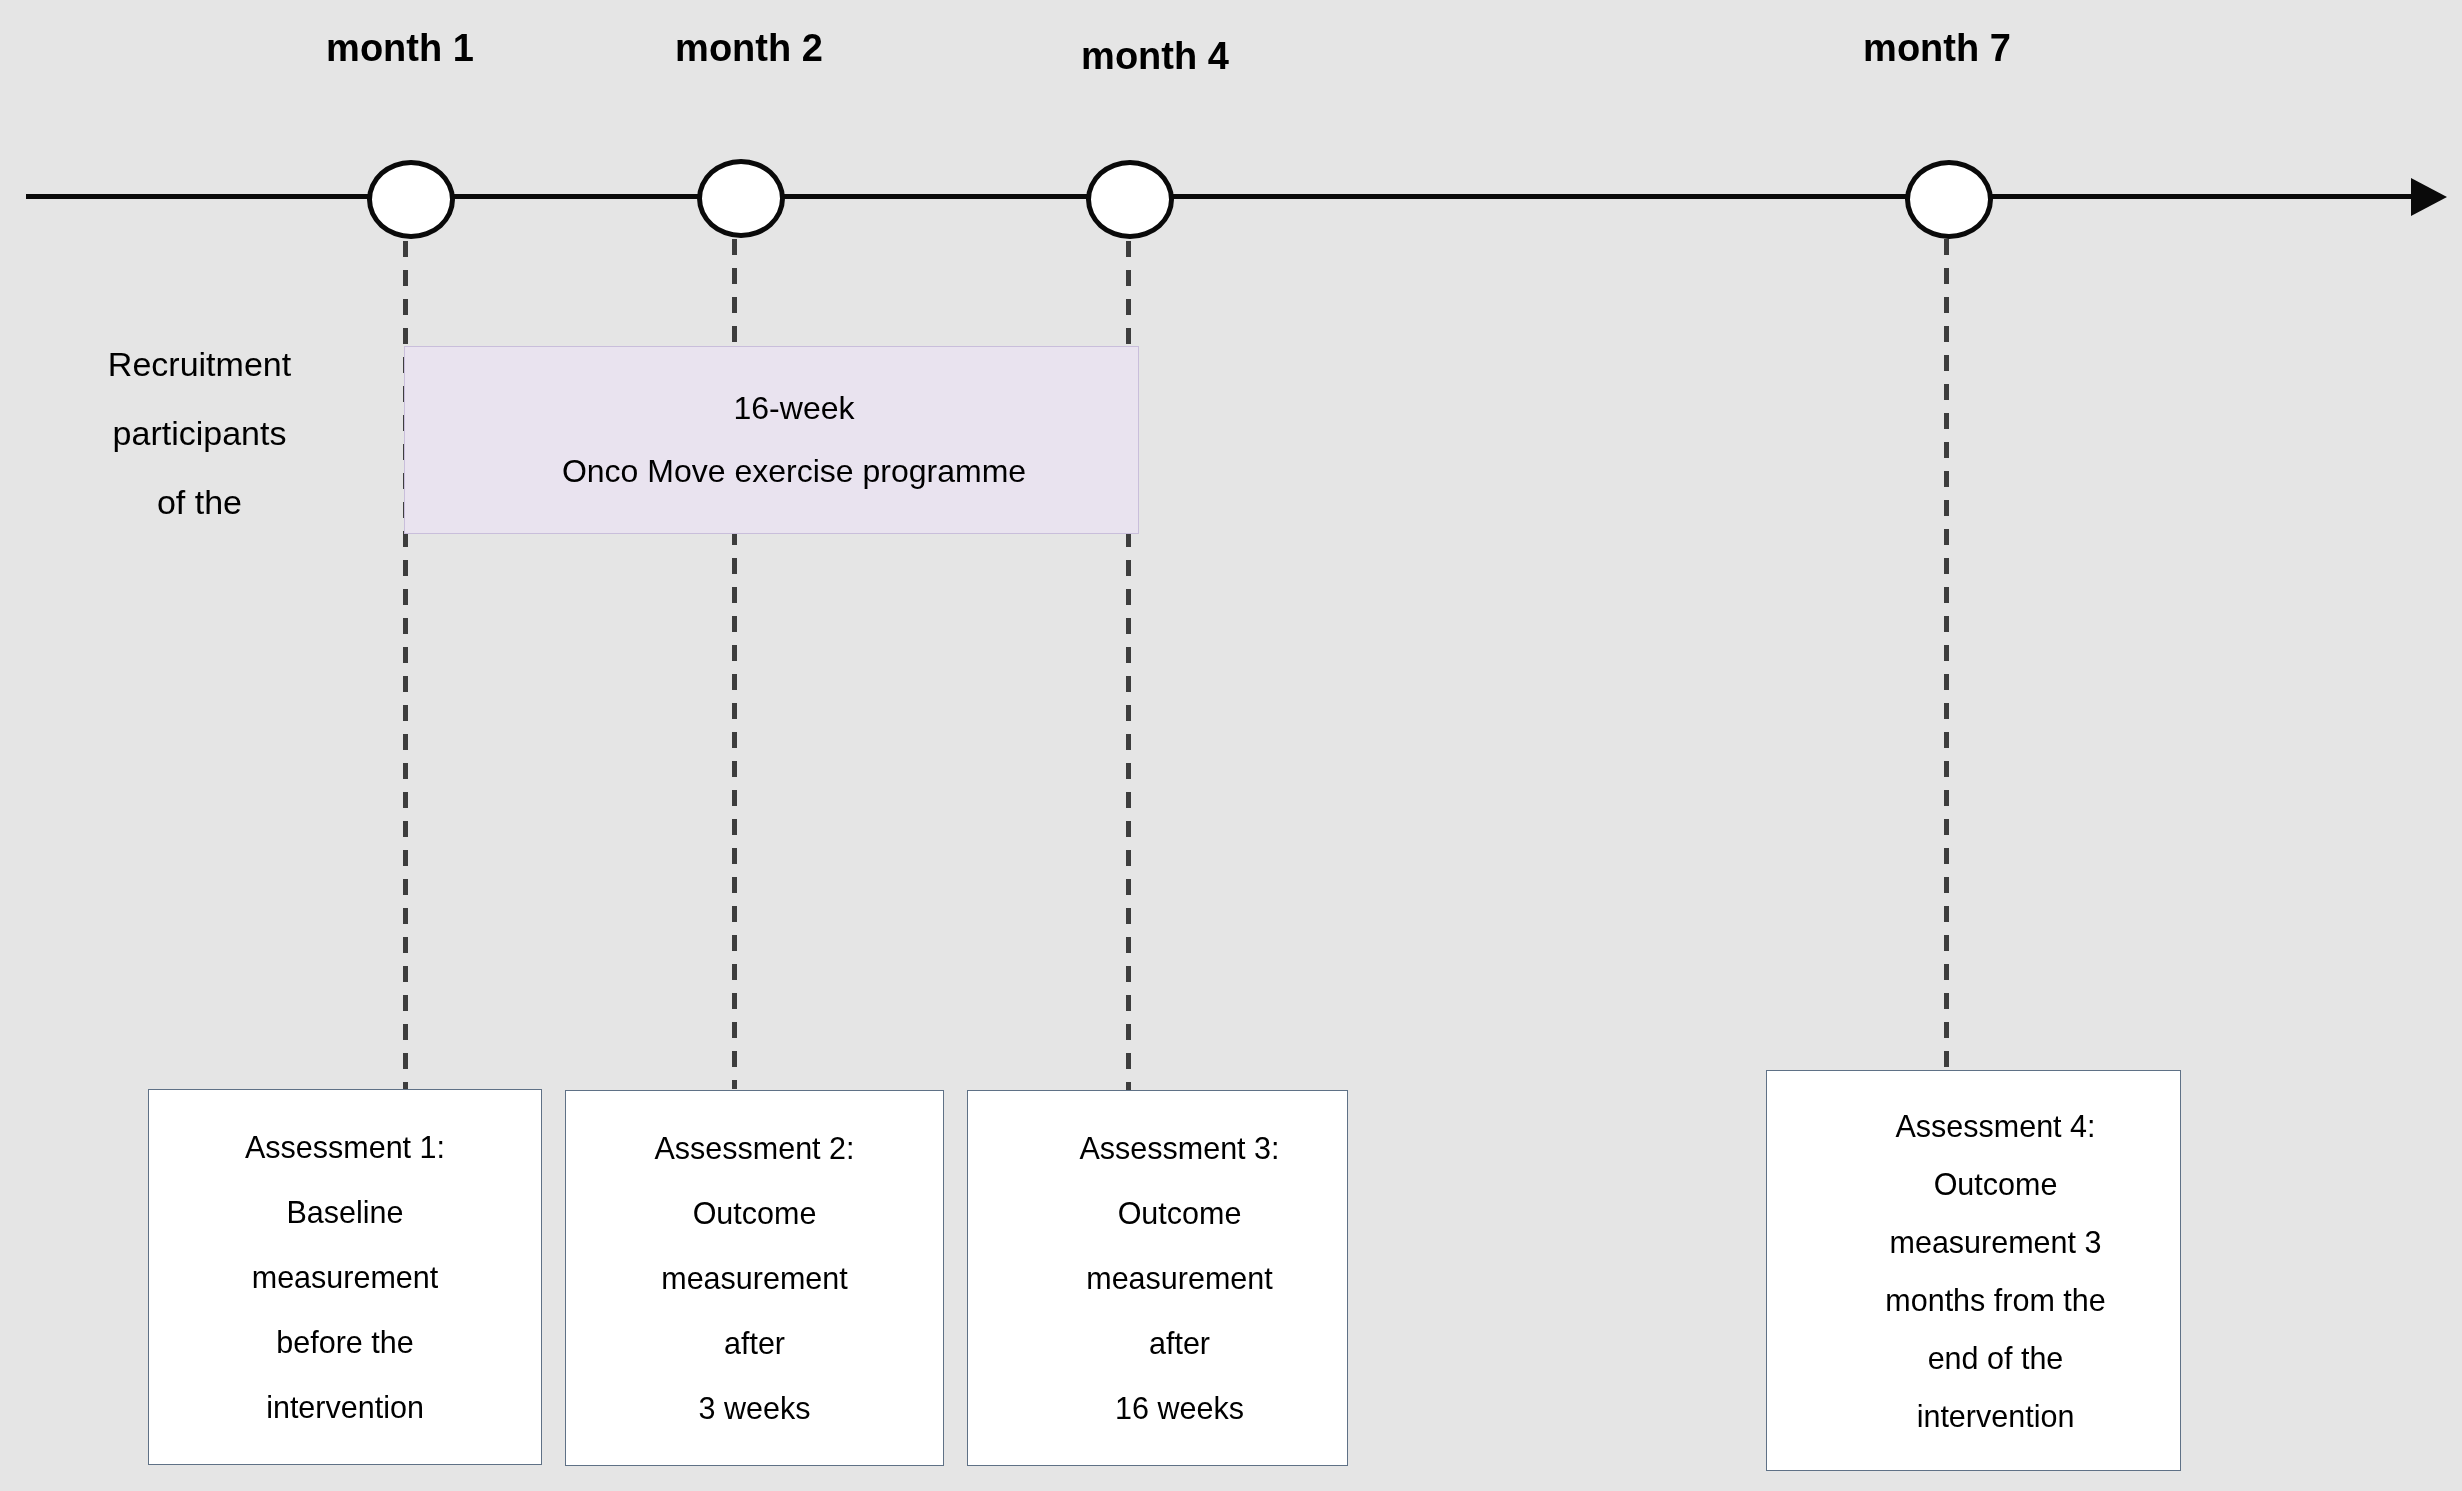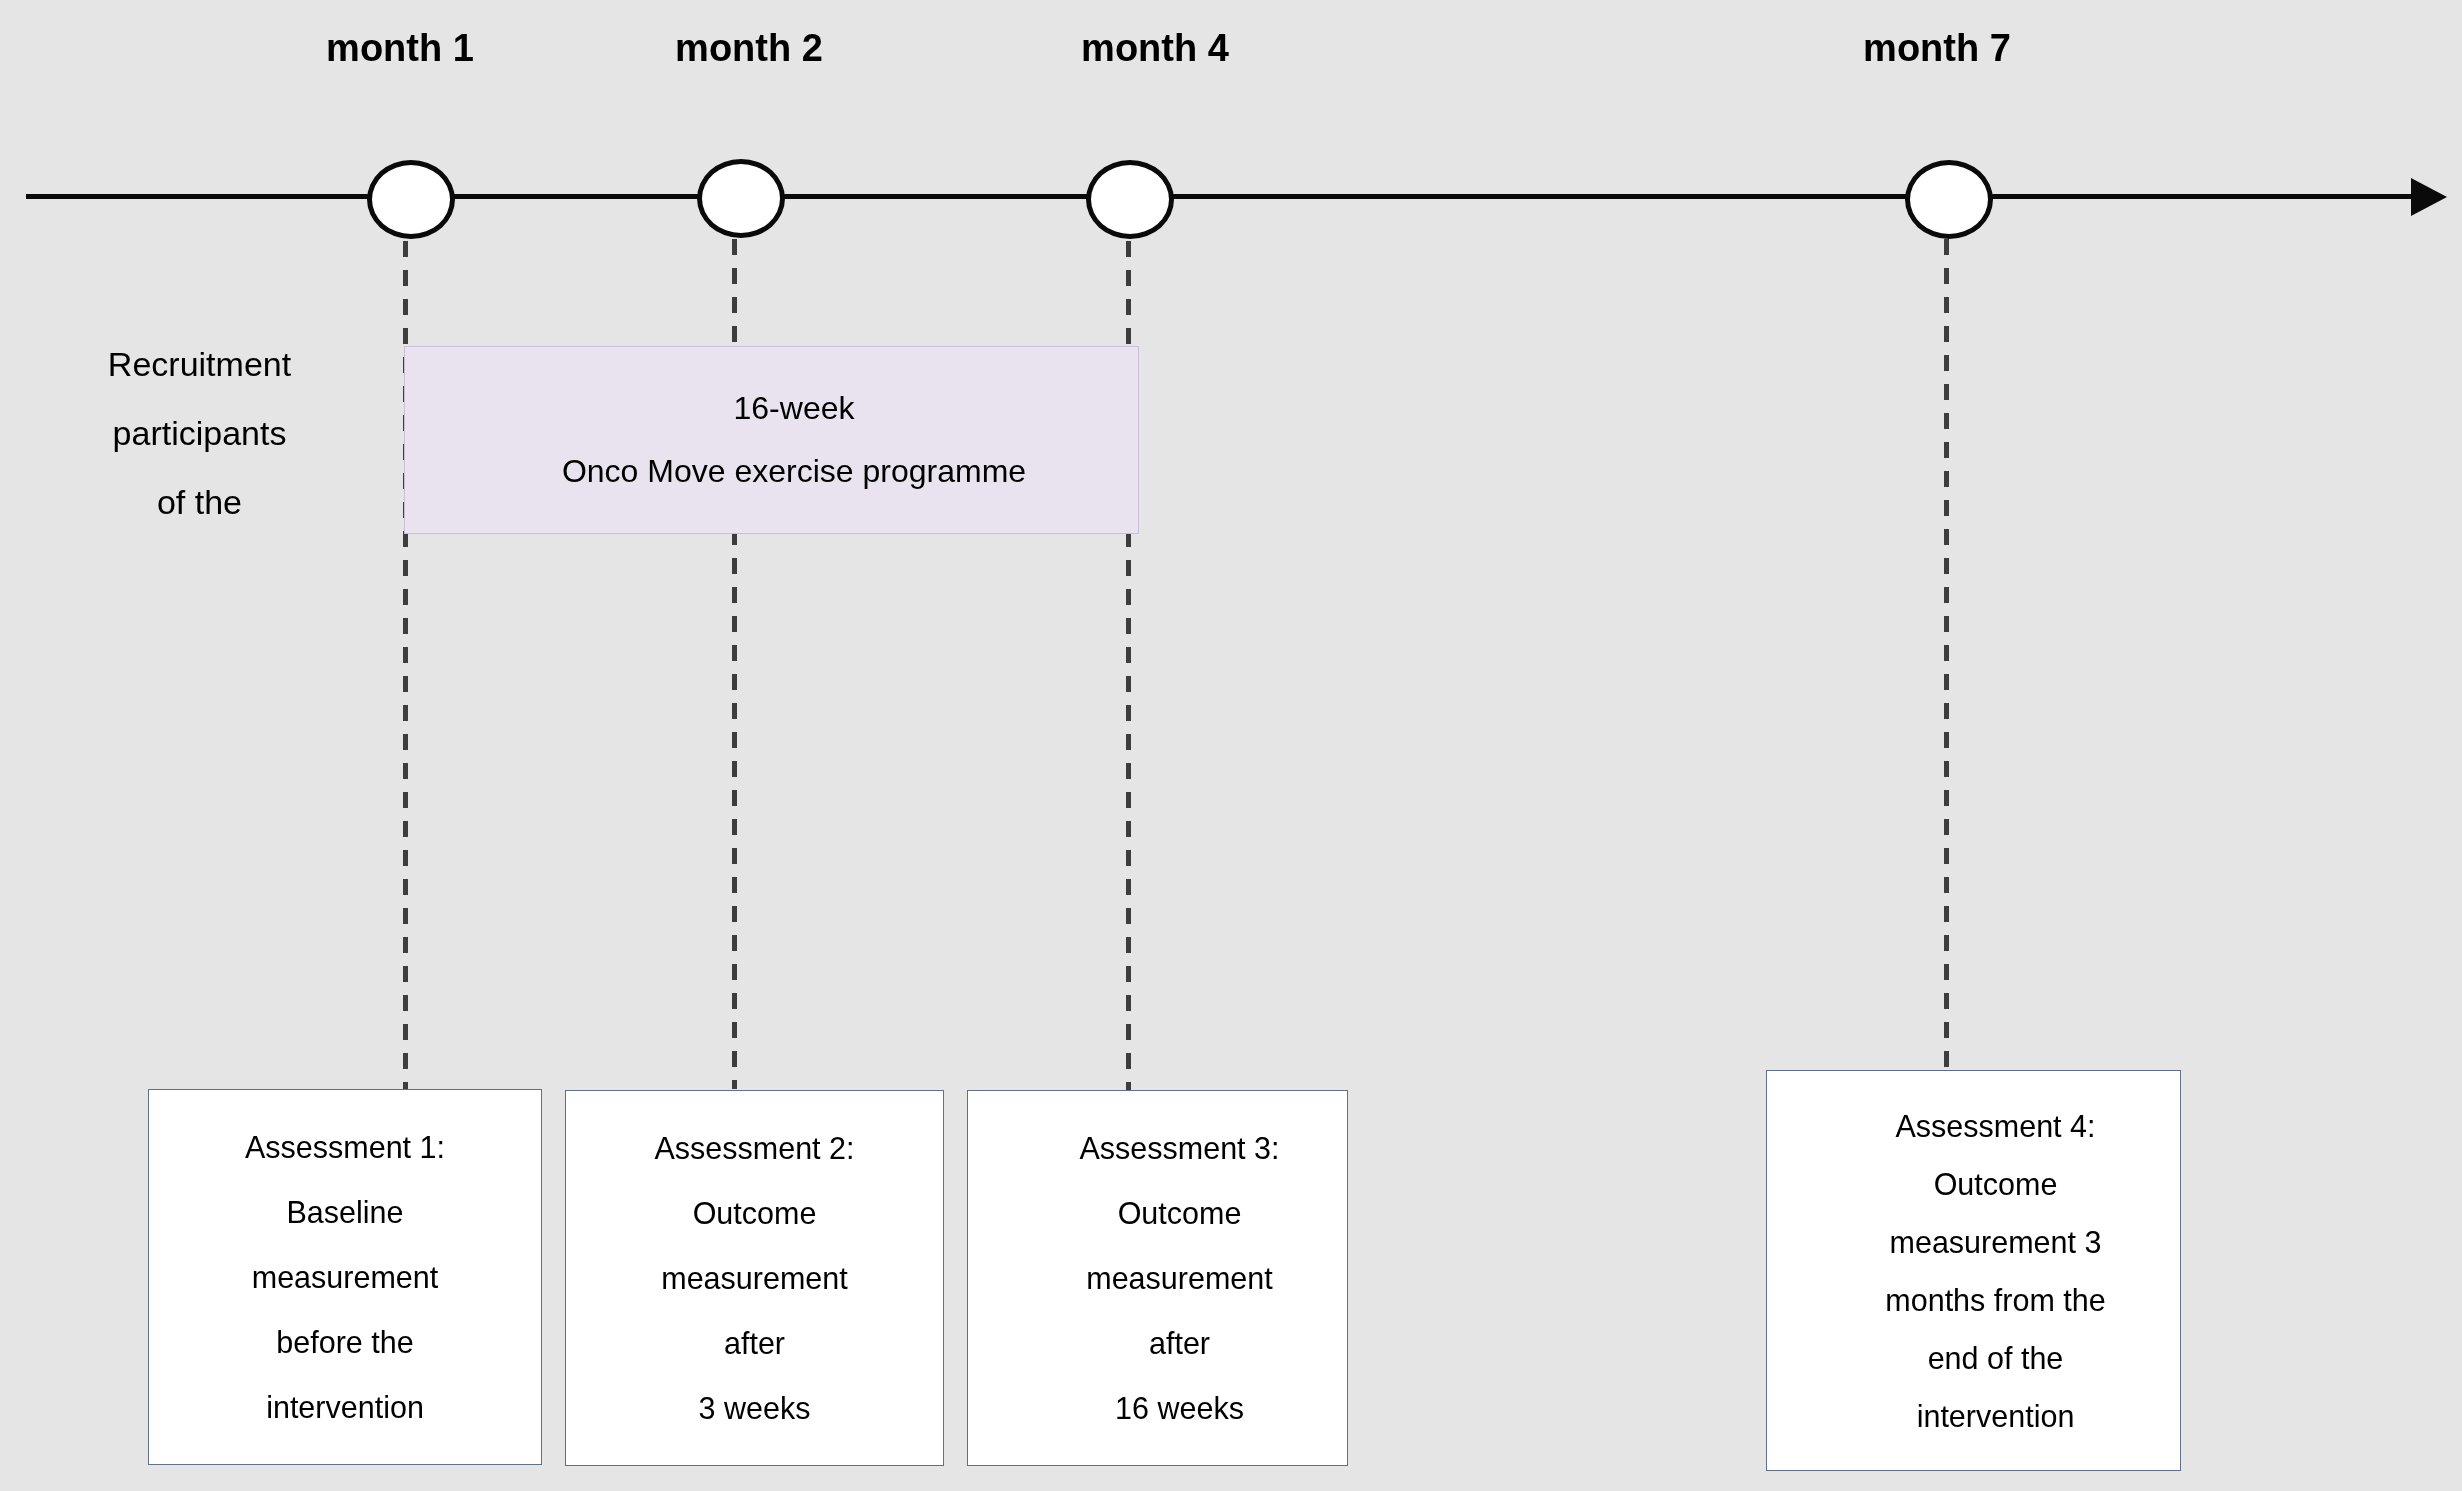--- a/index.html
+++ b/index.html
@@ -135,21 +135,21 @@
   #box-a3 { left: 967px; top: 1090px; width: 381px; height: 376px; padding-left: 44px; }
   #box-a4 { left: 1766px; top: 1070px; width: 415px; height: 401px; }
 
   #node-1 { left: 367px;  top: 160px; }
   #node-2 { left: 697px; top: 159px; }
   #node-3 { left: 1086px; top: 160px; }
   #node-4 { left: 1905px; top: 160px; }
 
   #month-1 { left: 400px; }
   #month-2 { left: 749px; }
-  #month-4 { left: 1155px; }
+  #month-4 { left: 1155px; margin-top: 8px; }
   #month-7 { left: 1937px; }
 
   #dash-1 { left: 403px;  top: 241px; height: 849px; }
   #dash-2 { left: 732px; top: 239px; height: 850px; }
   #dash-3 { left: 1126px; top: 241px; height: 849px; }
   #dash-4 { left: 1944px; top: 239px; height: 830px; }
 </style>
 </head>
 <body>
 

